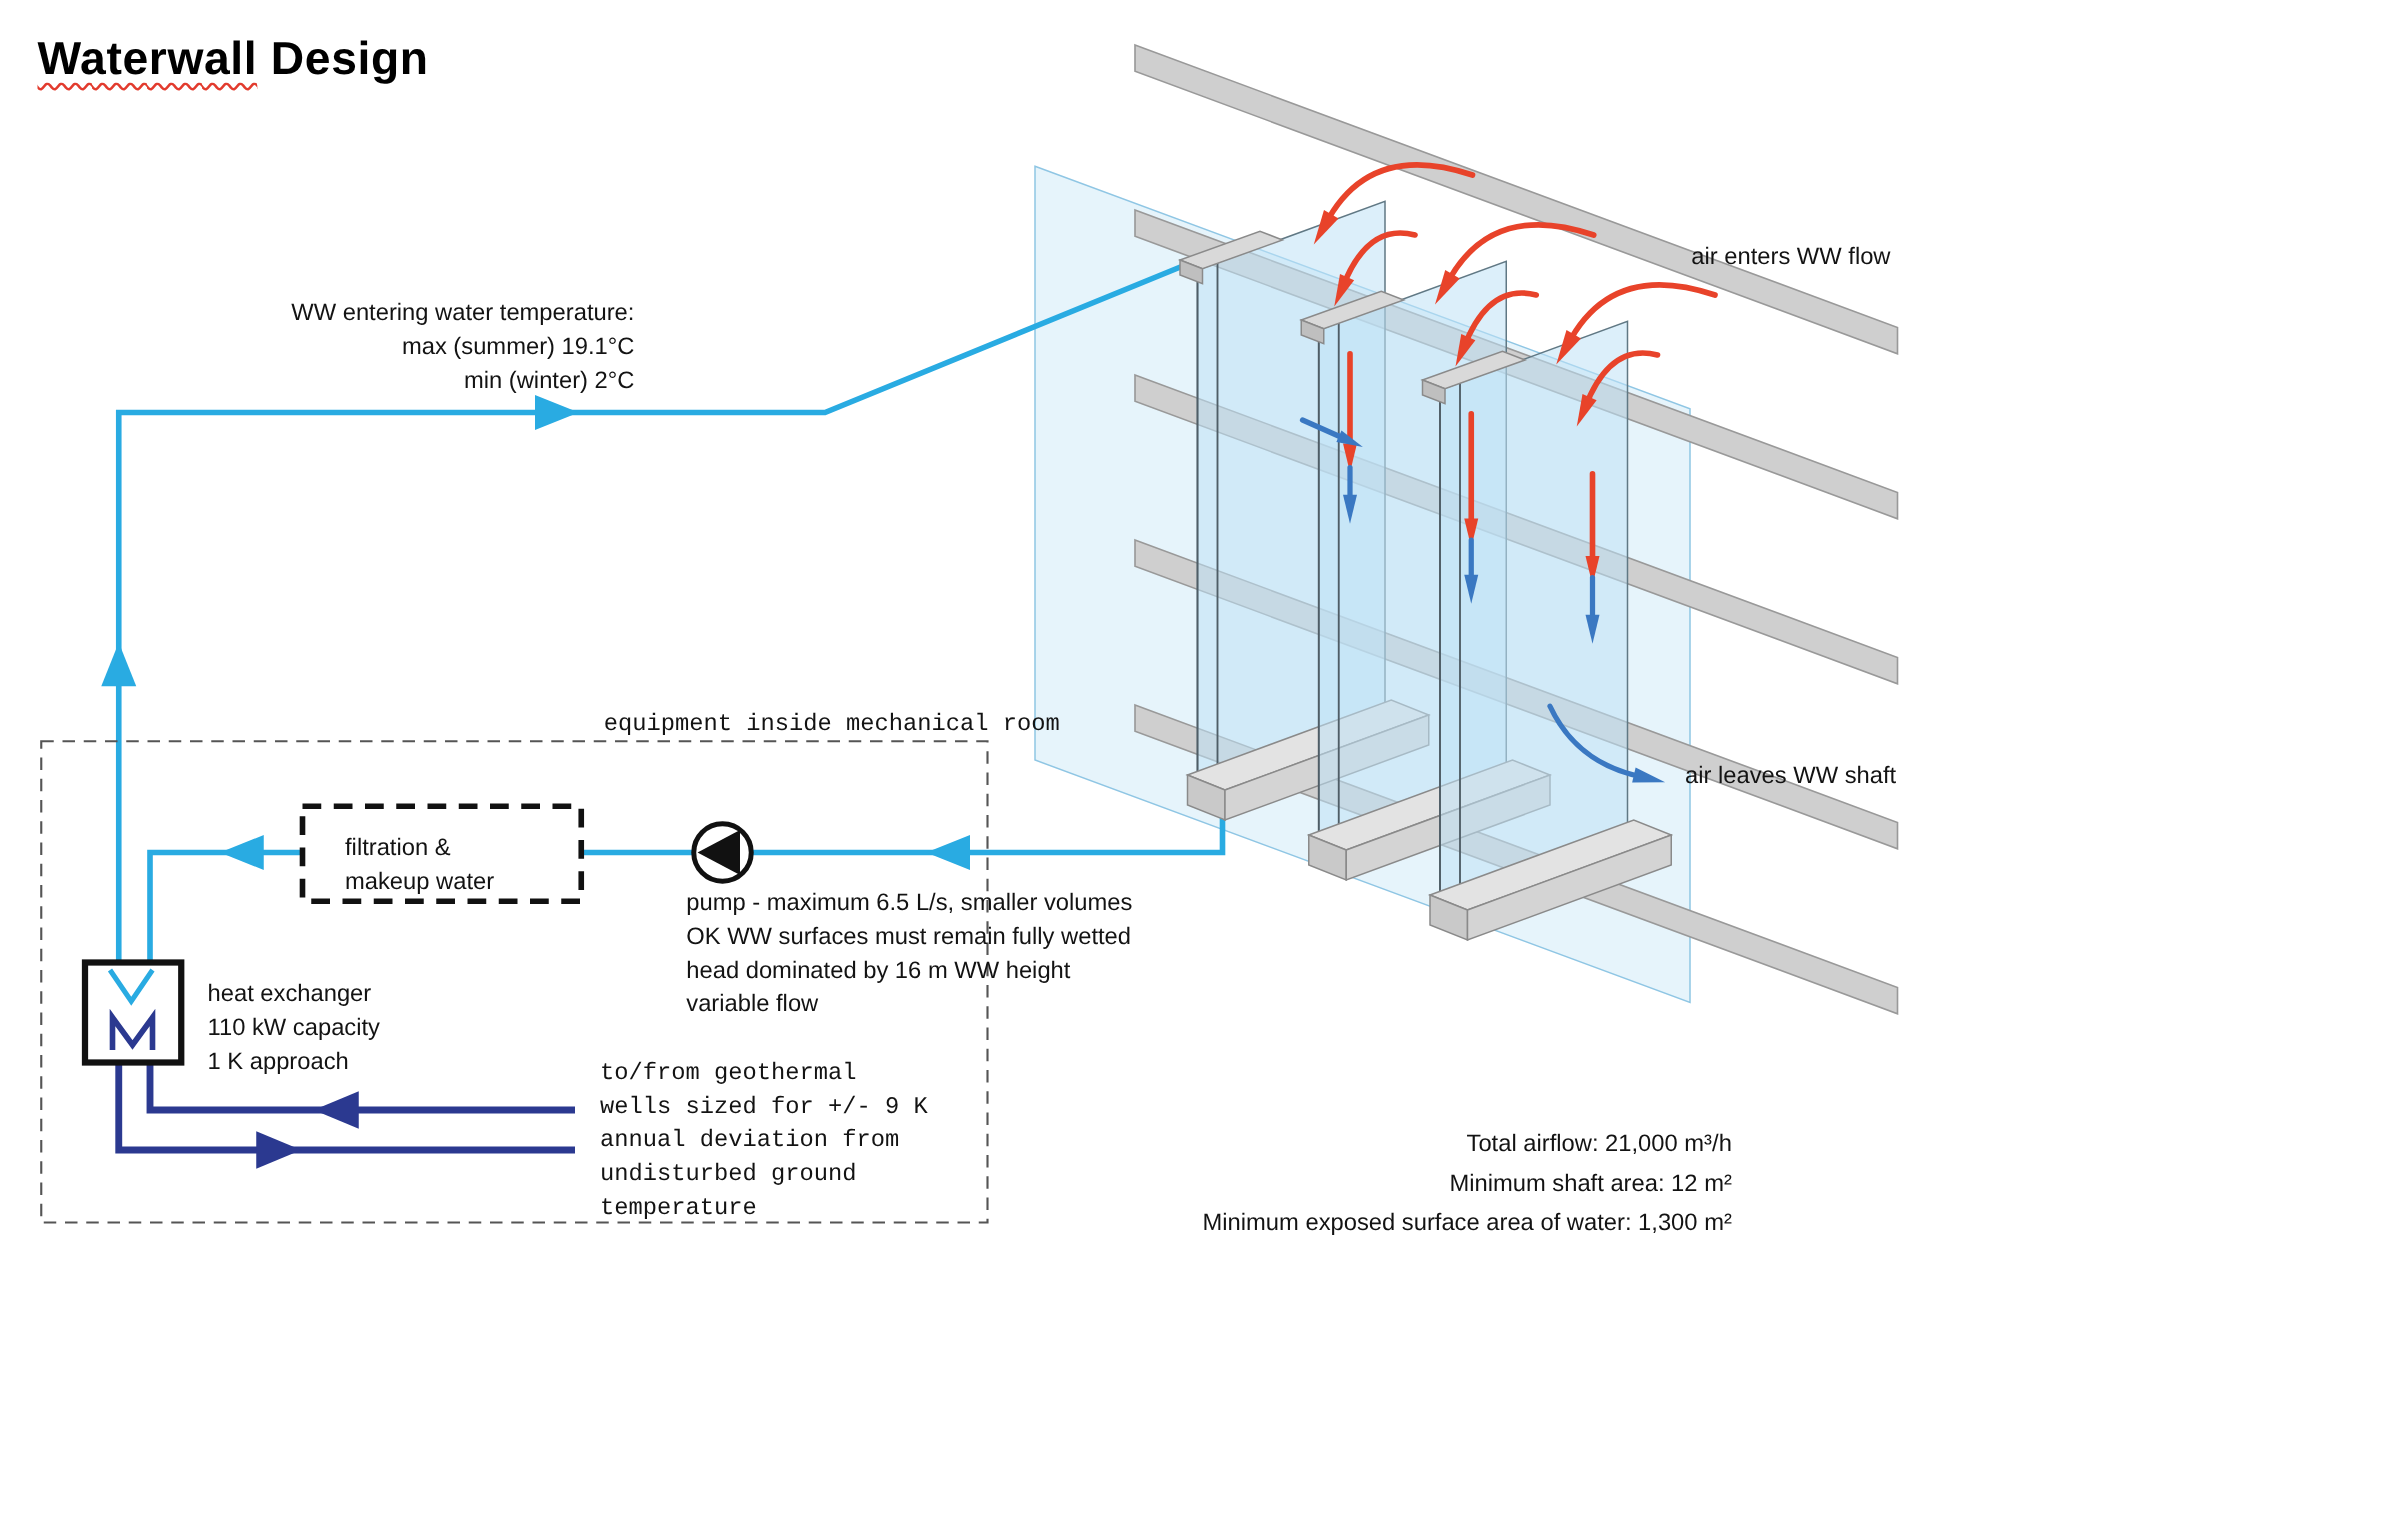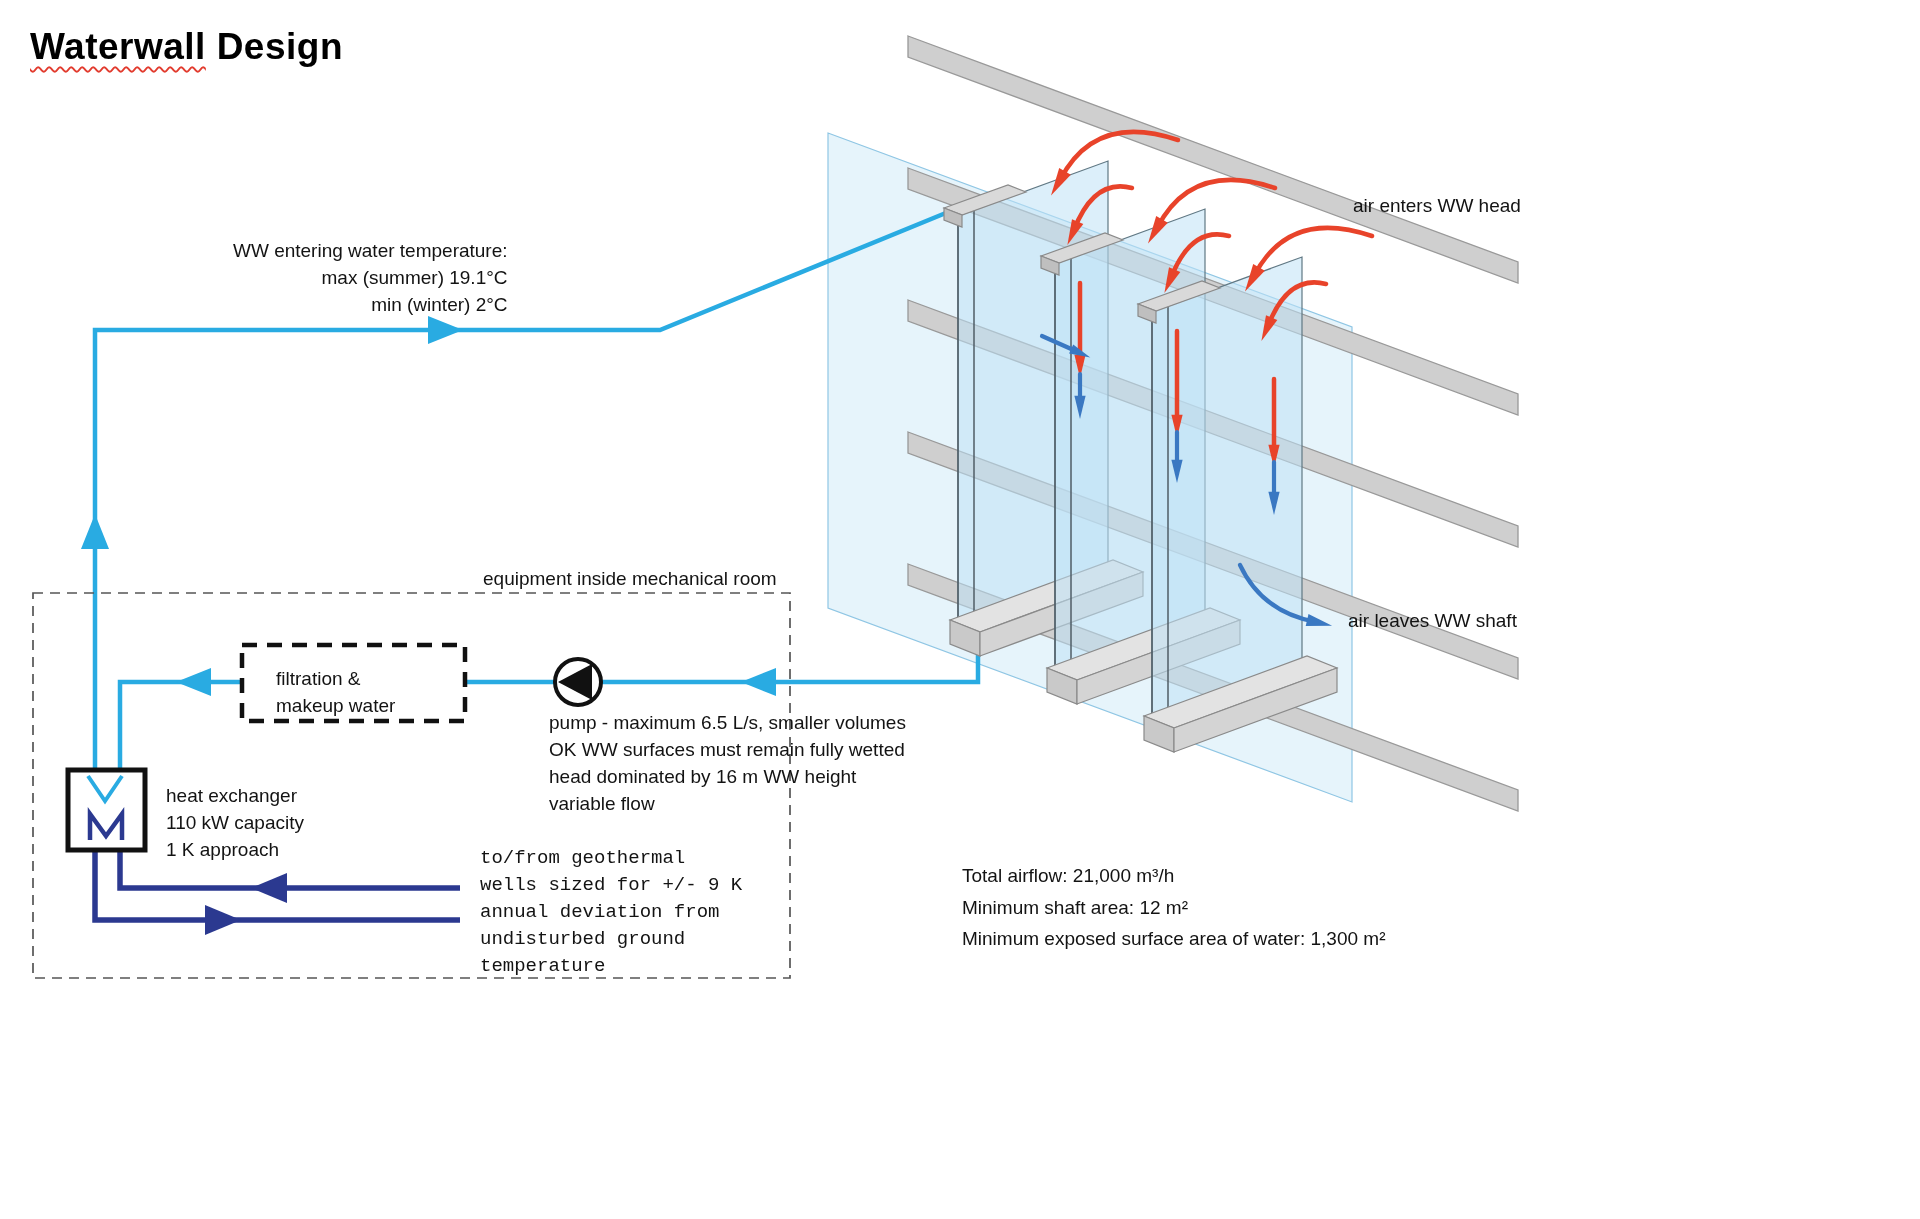--- a/index.html
+++ b/index.html
@@ -135,34 +135,34 @@
       <path d="M 88 776 L 105 801 L 122 776" fill="none" stroke="#29ABE2" stroke-width="4"></path>
       <path d="M 90 840 L 90 814 L 106 836 L 122 814 L 122 840" fill="none" stroke="#2B3990" stroke-width="4.5"></path>
     </g>
   </svg>
 
   <h1 class="title"><span class="squiggle">Waterwall</span> <span>Design</span></h1>
 
   <div class="txt" style="left:233px; top:238px;text-align:right;">WW entering water temperature:
 max (summer) 19.1°C
 min (winter) 2°C</div>
-  <div class="txt" style="left:1353px; top:193px;">air enters WW head</div>
+  <div class="txt" style="left:1353px; top:193px;">air enters WW flow</div>
   <div class="txt" style="left:1348px; top:608px;">air leaves WW shaft</div>
-  <div class="txt" style="left:483px; top:566px;">equipment inside mechanical room</div>
+  <div class="txt" style="left:483px; top:566px;font-family:Liberation Mono, monospace;">equipment inside mechanical room</div>
   <div class="txt" style="left:276px; top:654px;margin-top:12px;">filtration &amp;
 makeup water</div>
   <div class="txt" style="left:549px; top:710px;">pump - maximum 6.5 L/s, smaller volumes
 OK WW surfaces must remain fully wetted
 head dominated by 16 m WW height
 variable flow</div>
   <div class="txt" style="left:166px; top:783px;">heat exchanger
 110 kW capacity
 1 K approach</div>
   <div class="txt" style="left:480px; top:845px;font-family:Liberation Mono, monospace;">to/from geothermal
 wells sized for +/- 9 K
 annual deviation from
 undisturbed ground
 temperature</div>
-  <div class="txt wide" style="left:962px; top:860px;">Total airflow: 21,000 m³/h
+  <div class="txt wide" style="left:962px; top:900px;text-align:right;">Total airflow: 21,000 m³/h
 Minimum shaft area: 12 m²
 Minimum exposed surface area of water: 1,300 m²</div>
 
 </div>
 
 </body></html>

